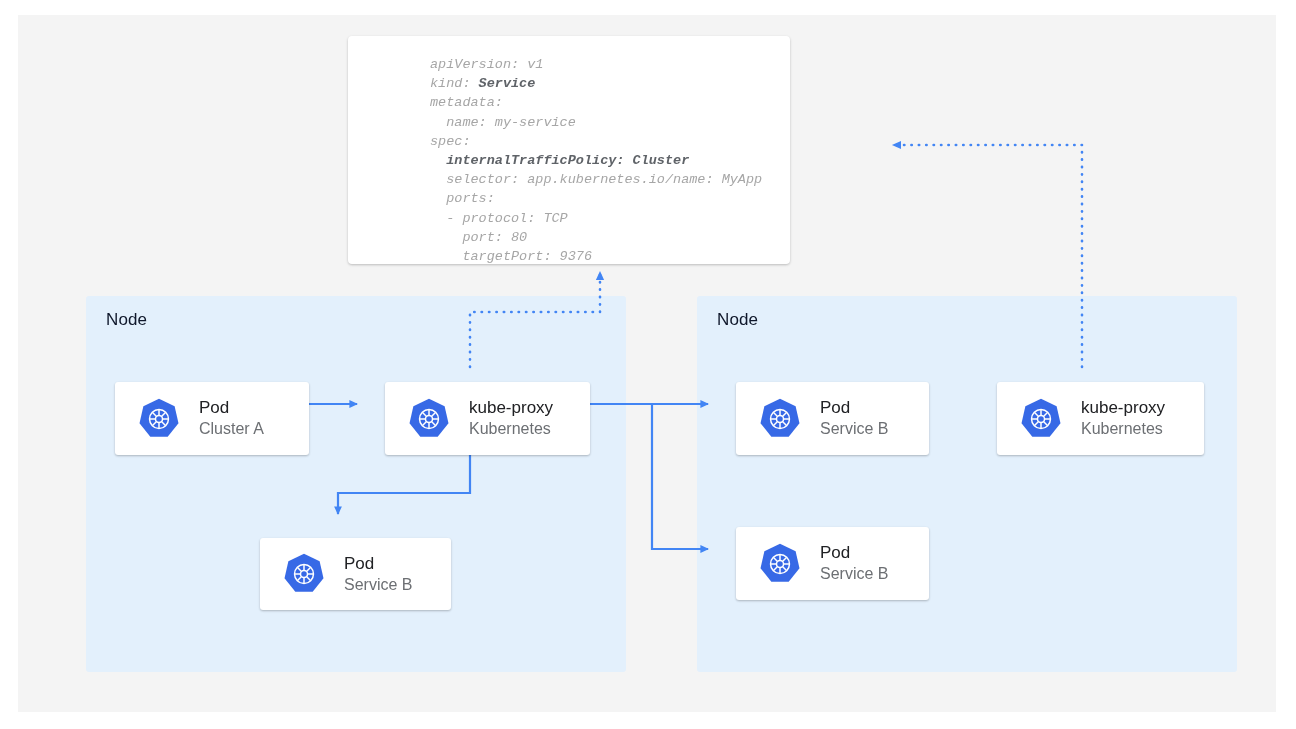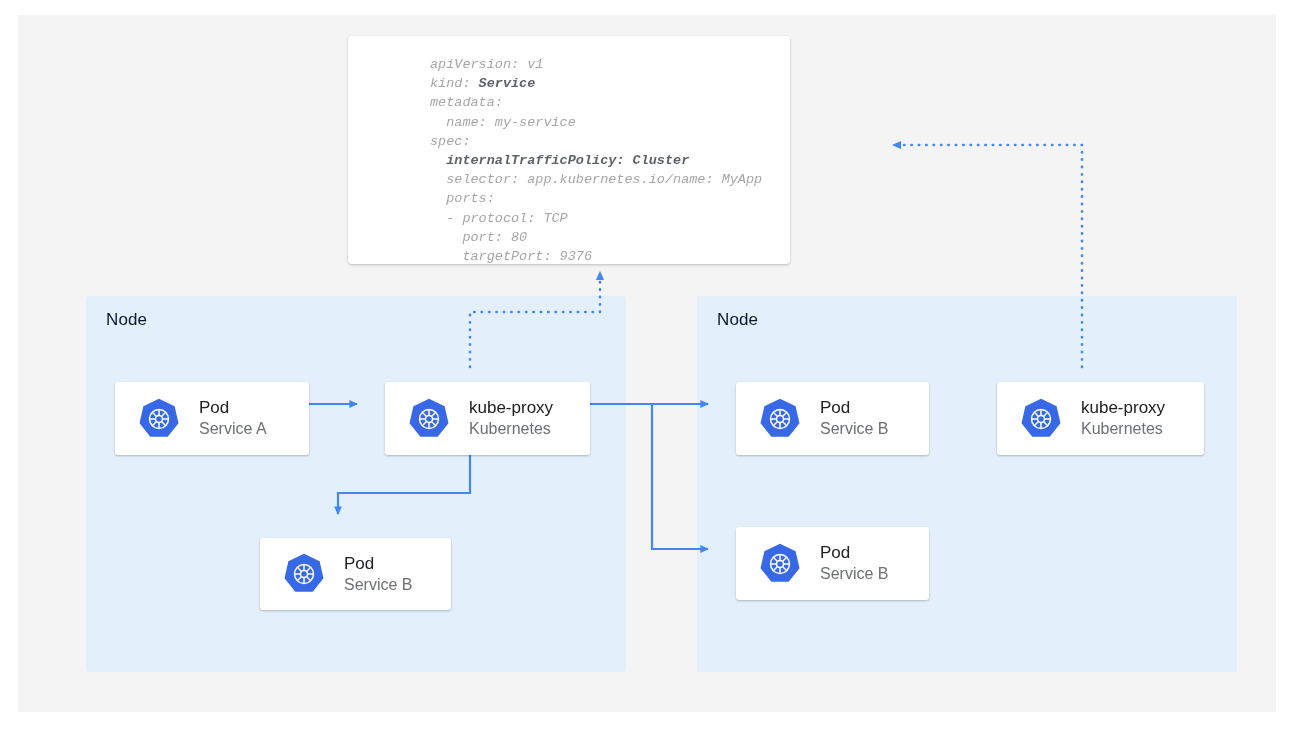--- a/index.html
+++ b/index.html
@@ -179,21 +179,21 @@
             <line x1="58" y1="50" x2="71.5" y2="50"></line>
             <line x1="34.8" y1="34.8" x2="44.3" y2="44.3"></line>
             <line x1="55.7" y1="55.7" x2="65.2" y2="65.2"></line>
             <line x1="65.2" y1="34.8" x2="55.7" y2="44.3"></line>
             <line x1="44.3" y1="55.7" x2="34.8" y2="65.2"></line>
           </g>
         </svg>
       </span>
       <span class="ent-text">
         <span class="ent-title">Pod</span>
-        <span class="ent-sub">Service A</span>
+        <span class="ent-sub">Cluster A</span>
       </span>
     </div>
 
     <div class="ent kube-left">
       <span class="k8s-logo">
         <svg viewBox="0 0 100 100" width="44" height="44">
           <polygon points="50,4 85.5,21.1 94.3,59.5 69.7,90.3 30.3,90.3 5.7,59.5 14.5,21.1" fill="#3769e6"></polygon>
           <g stroke="#ffffff" stroke-width="3.4" fill="none">
             <circle cx="50" cy="50" r="21.5"></circle>
             <circle cx="50" cy="50" r="8"></circle>

